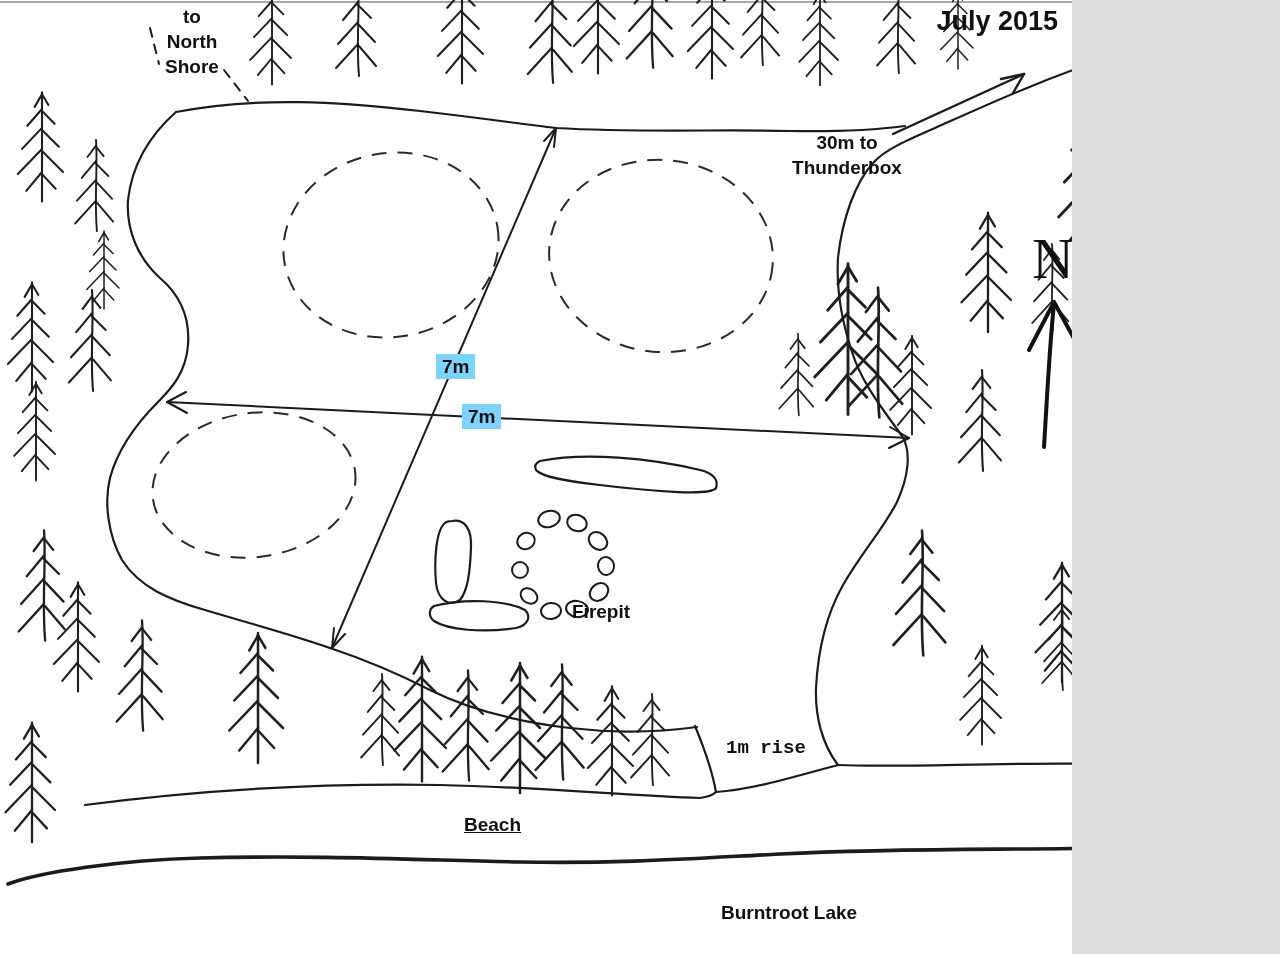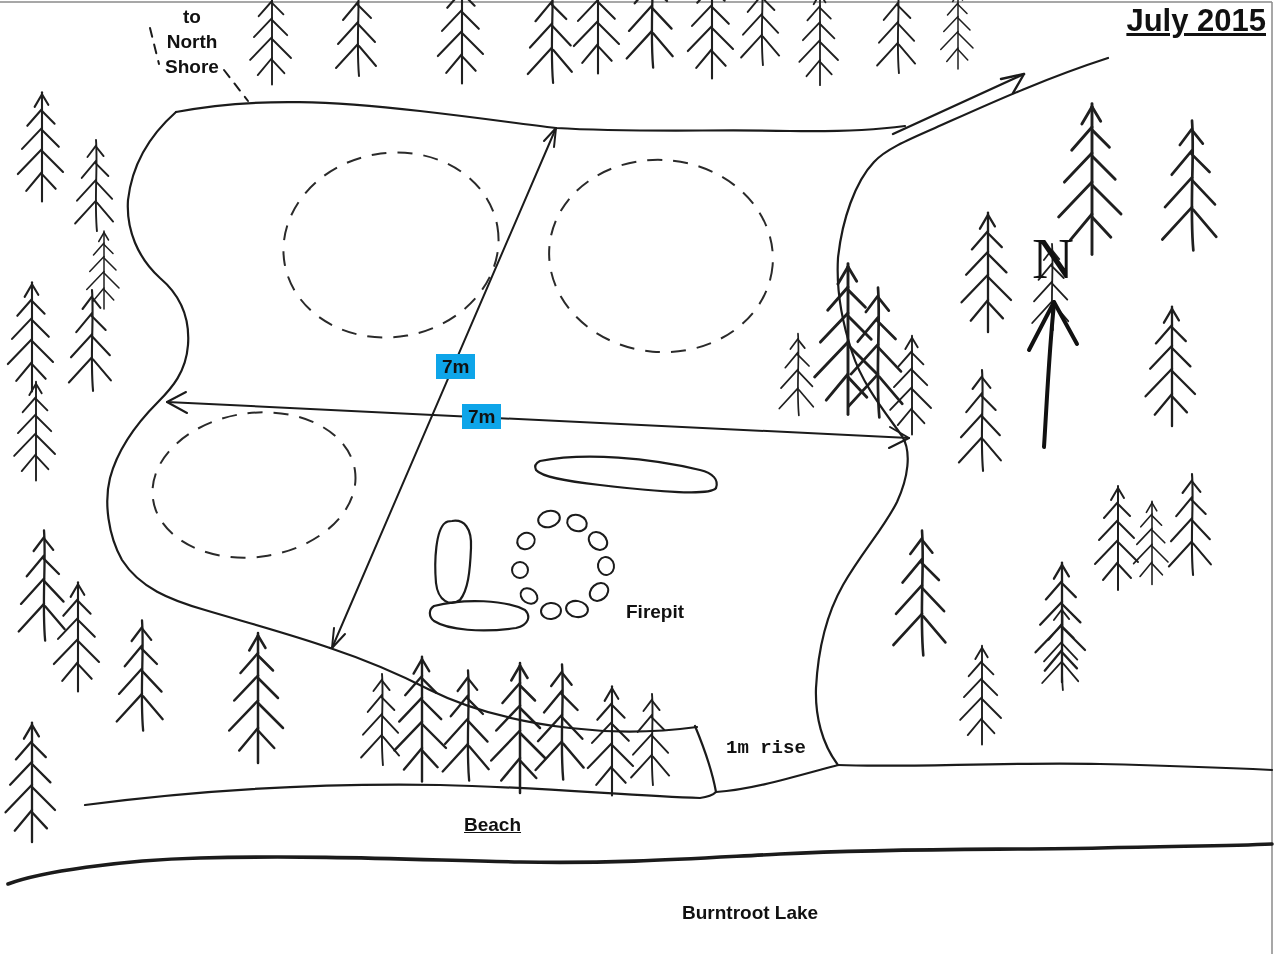--- a/index.html
+++ b/index.html
@@ -1,30 +1,30 @@
 <!DOCTYPE html>
 <html><head>
 <meta charset="utf-8">
 <style>
   * { margin:0; padding:0; box-sizing:border-box; }
   html,body { background:#ddd; }
   .page {
-    position:relative; width:1280px; height:954px;
+    position:relative; width:1072px; height:954px;
     background:#ffffff; overflow:hidden;
     font-family:"Liberation Sans", sans-serif;
   }
   .map-svg { position:absolute; left:0; top:0; }
   .label {
     position:absolute; font-weight:bold; color:#111;
     font-size:19px; line-height:25px; white-space:pre-line;
     z-index:2;
   }
   .label.center { text-align:center; }
-  .label.dim { background:#0ea5e9; padding:0 6px; }
-  .label.date { font-size:31px; line-height:30px;text-decoration:underline; }
+  .label.dim { background:#7dd3fc; padding:0 6px; }
+  .label.date { font-size:27px; line-height:30px; }
   .label.north-letter {
     font-family:"Liberation Serif", serif;
     font-size:58px; line-height:58px; font-weight:normal;
   }
 </style>
 </head>
 <body>
 
 <div class="page">
 
@@ -186,28 +186,30 @@
       <path stroke-width="3.6" d="M8,884 C40,872 120,860 200,858 C320,855 420,860 520,862 C620,864 700,858 780,854 C900,848 1000,850 1100,848 C1180,846 1230,846 1272,844"></path>
     </g>
   </svg>
 
   <div class="label center" style="left:142px; top:4px; width:100px;">to
 North
 Shore</div>
 
   <div class="label date" style="right:14px; top:6px; text-align:right;">July 2015</div>
 
+  <div class="label center" style="left:776px; top:130px; width:142px;">30m to
+Thunderbox</div>
 
   <div class="label north-letter" style="left:1032px; top:230px;">N</div>
 
   <div class="label dim" style="left:436px; top:354px;">7m</div>
 
   <div class="label dim" style="left:462px; top:404px;">7m</div>
 
-  <div class="label" style="left:626px; top:599px;">Firepit</div>
+  <div class="label" style="left:572px; top:599px;">Firepit</div>
 
   <div class="label" style="left:726px; top:736px;font-family:Liberation Mono, monospace;">1m rise</div>
 
   <div class="label" style="left:464px; top:812px;text-decoration:underline;">Beach</div>
 
-  <div class="label" style="left:682px; top:900px;">Burntroot Lake</div>
+  <div class="label" style="left:721px; top:900px;">Burntroot Lake</div>
 
 </div>
 
 </body></html>

